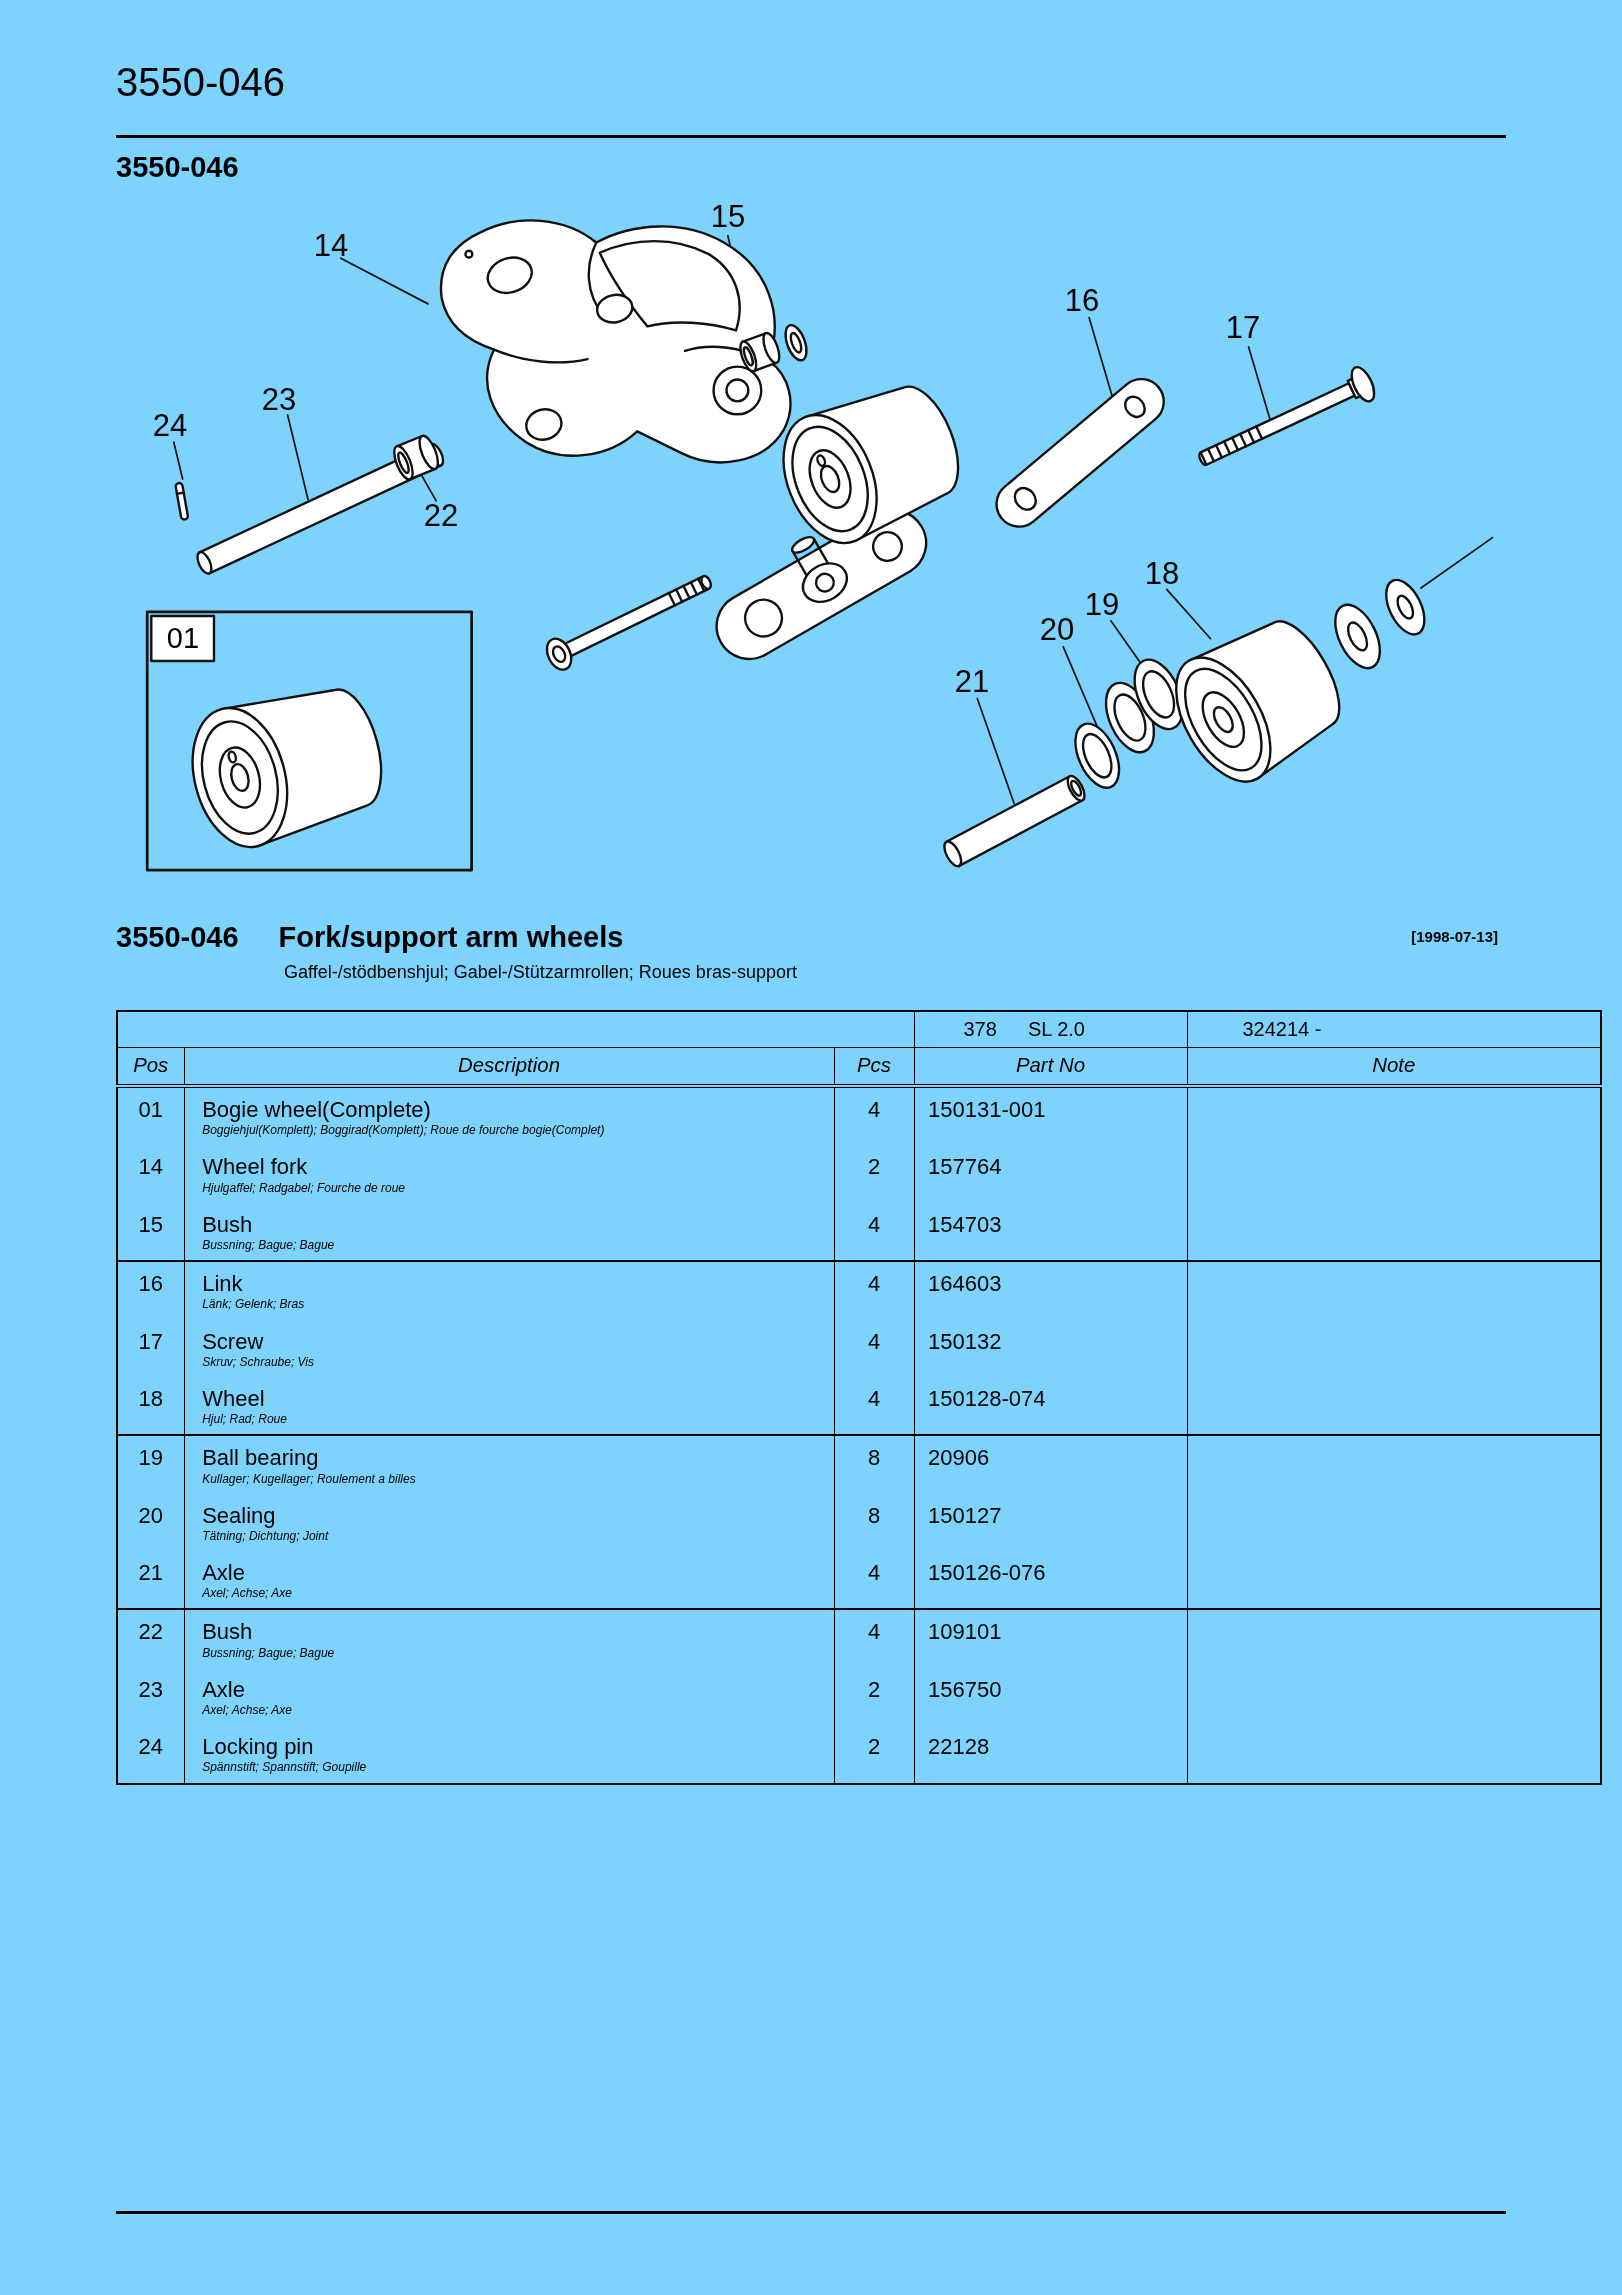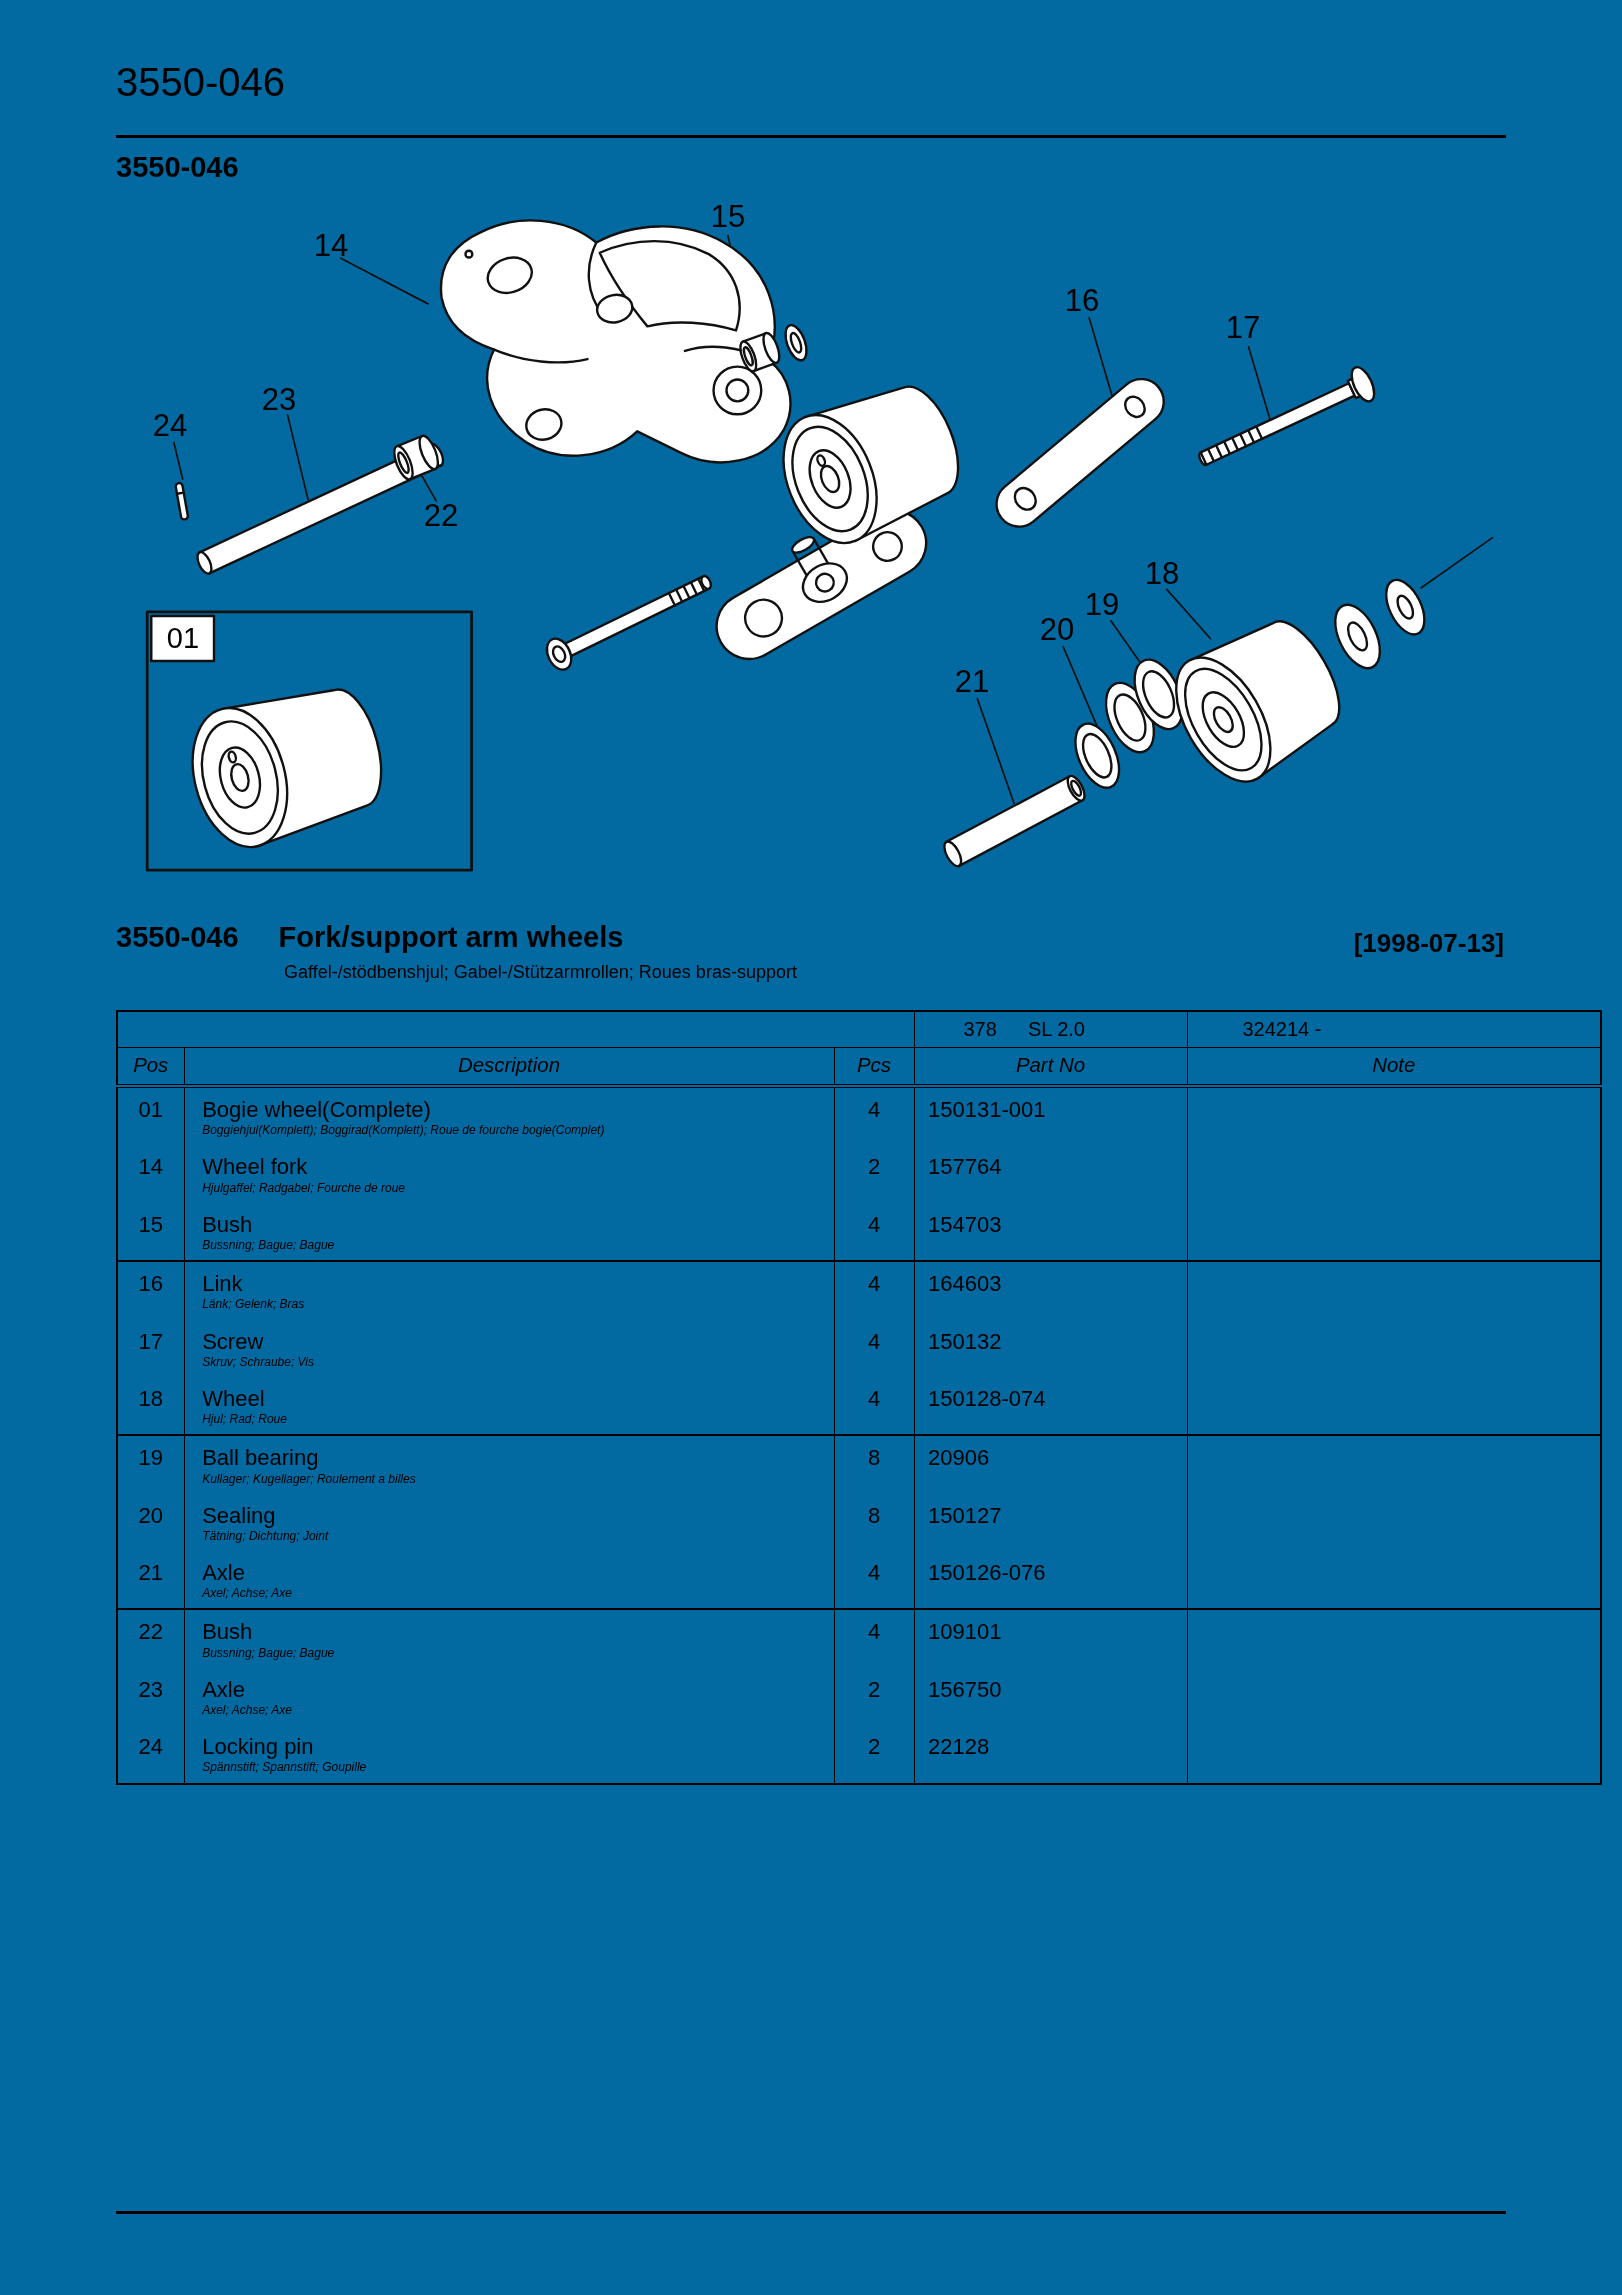--- a/index.html
+++ b/index.html
@@ -1,19 +1,19 @@
 <!DOCTYPE html>
 <html style="font-size:11px"><head>
 <meta charset="utf-8">
 <style>
   * { margin:0; padding:0; box-sizing:border-box; }
   html,body { background:#e8e8e8; }
   .page {
     position:relative; width:1622px; height:2295px; margin:0 auto;
-    background:#0369a1; color:#000;
+    background:#7dd3fc; color:#000;
     font-family:"Liberation Sans","DejaVu Sans",sans-serif;
     overflow:hidden;
   }
   
   .doc-number { position:absolute; left:116px; top:60px; font-size:40px; font-weight:400; }
   .header-title { position:absolute; left:0; right:0; top:104px; text-align:center; font-size:24.5px; font-weight:bold; }
   .header-rule { position:absolute; left:116px; top:135px; width:1390px; height:2.7px; background:#000; }
   .section-code { position:absolute; left:116px; top:151px; font-size:29px; font-weight:bold; }
 
   
@@ -21,21 +21,21 @@
   .diagram svg { position:absolute; left:0; top:0; }
   .callout {
     position:absolute; transform:translate(-50%,-50%);
     font-size:31px; font-weight:400; color:#000; white-space:nowrap;
   }
   .inset-number { font-size:29px; }
 
   
   .section-heading { position:absolute; left:116px; top:921px; font-size:29px; font-weight:bold; white-space:nowrap; }
   .sh-title { margin-left:40px;margin-top:28px; }
-  .section-date { position:absolute; right:118px; top:928px; font-size:26px; font-weight:bold; }
+  .section-date { position:absolute; right:124px; top:928px; font-size:15px; font-weight:bold; }
   .section-subtitle { position:absolute; left:284px; top:962px; font-size:18px; font-weight:400; }
 
   
   table.parts {
     position:absolute; left:116px; top:1010px; width:1486px;
     border-collapse:collapse; border:2px solid #000; table-layout:fixed;
   }
   .parts col.c1 { width:67px; }
   .parts col.c2 { width:650px; }
   .parts col.c3 { width:80px; }

